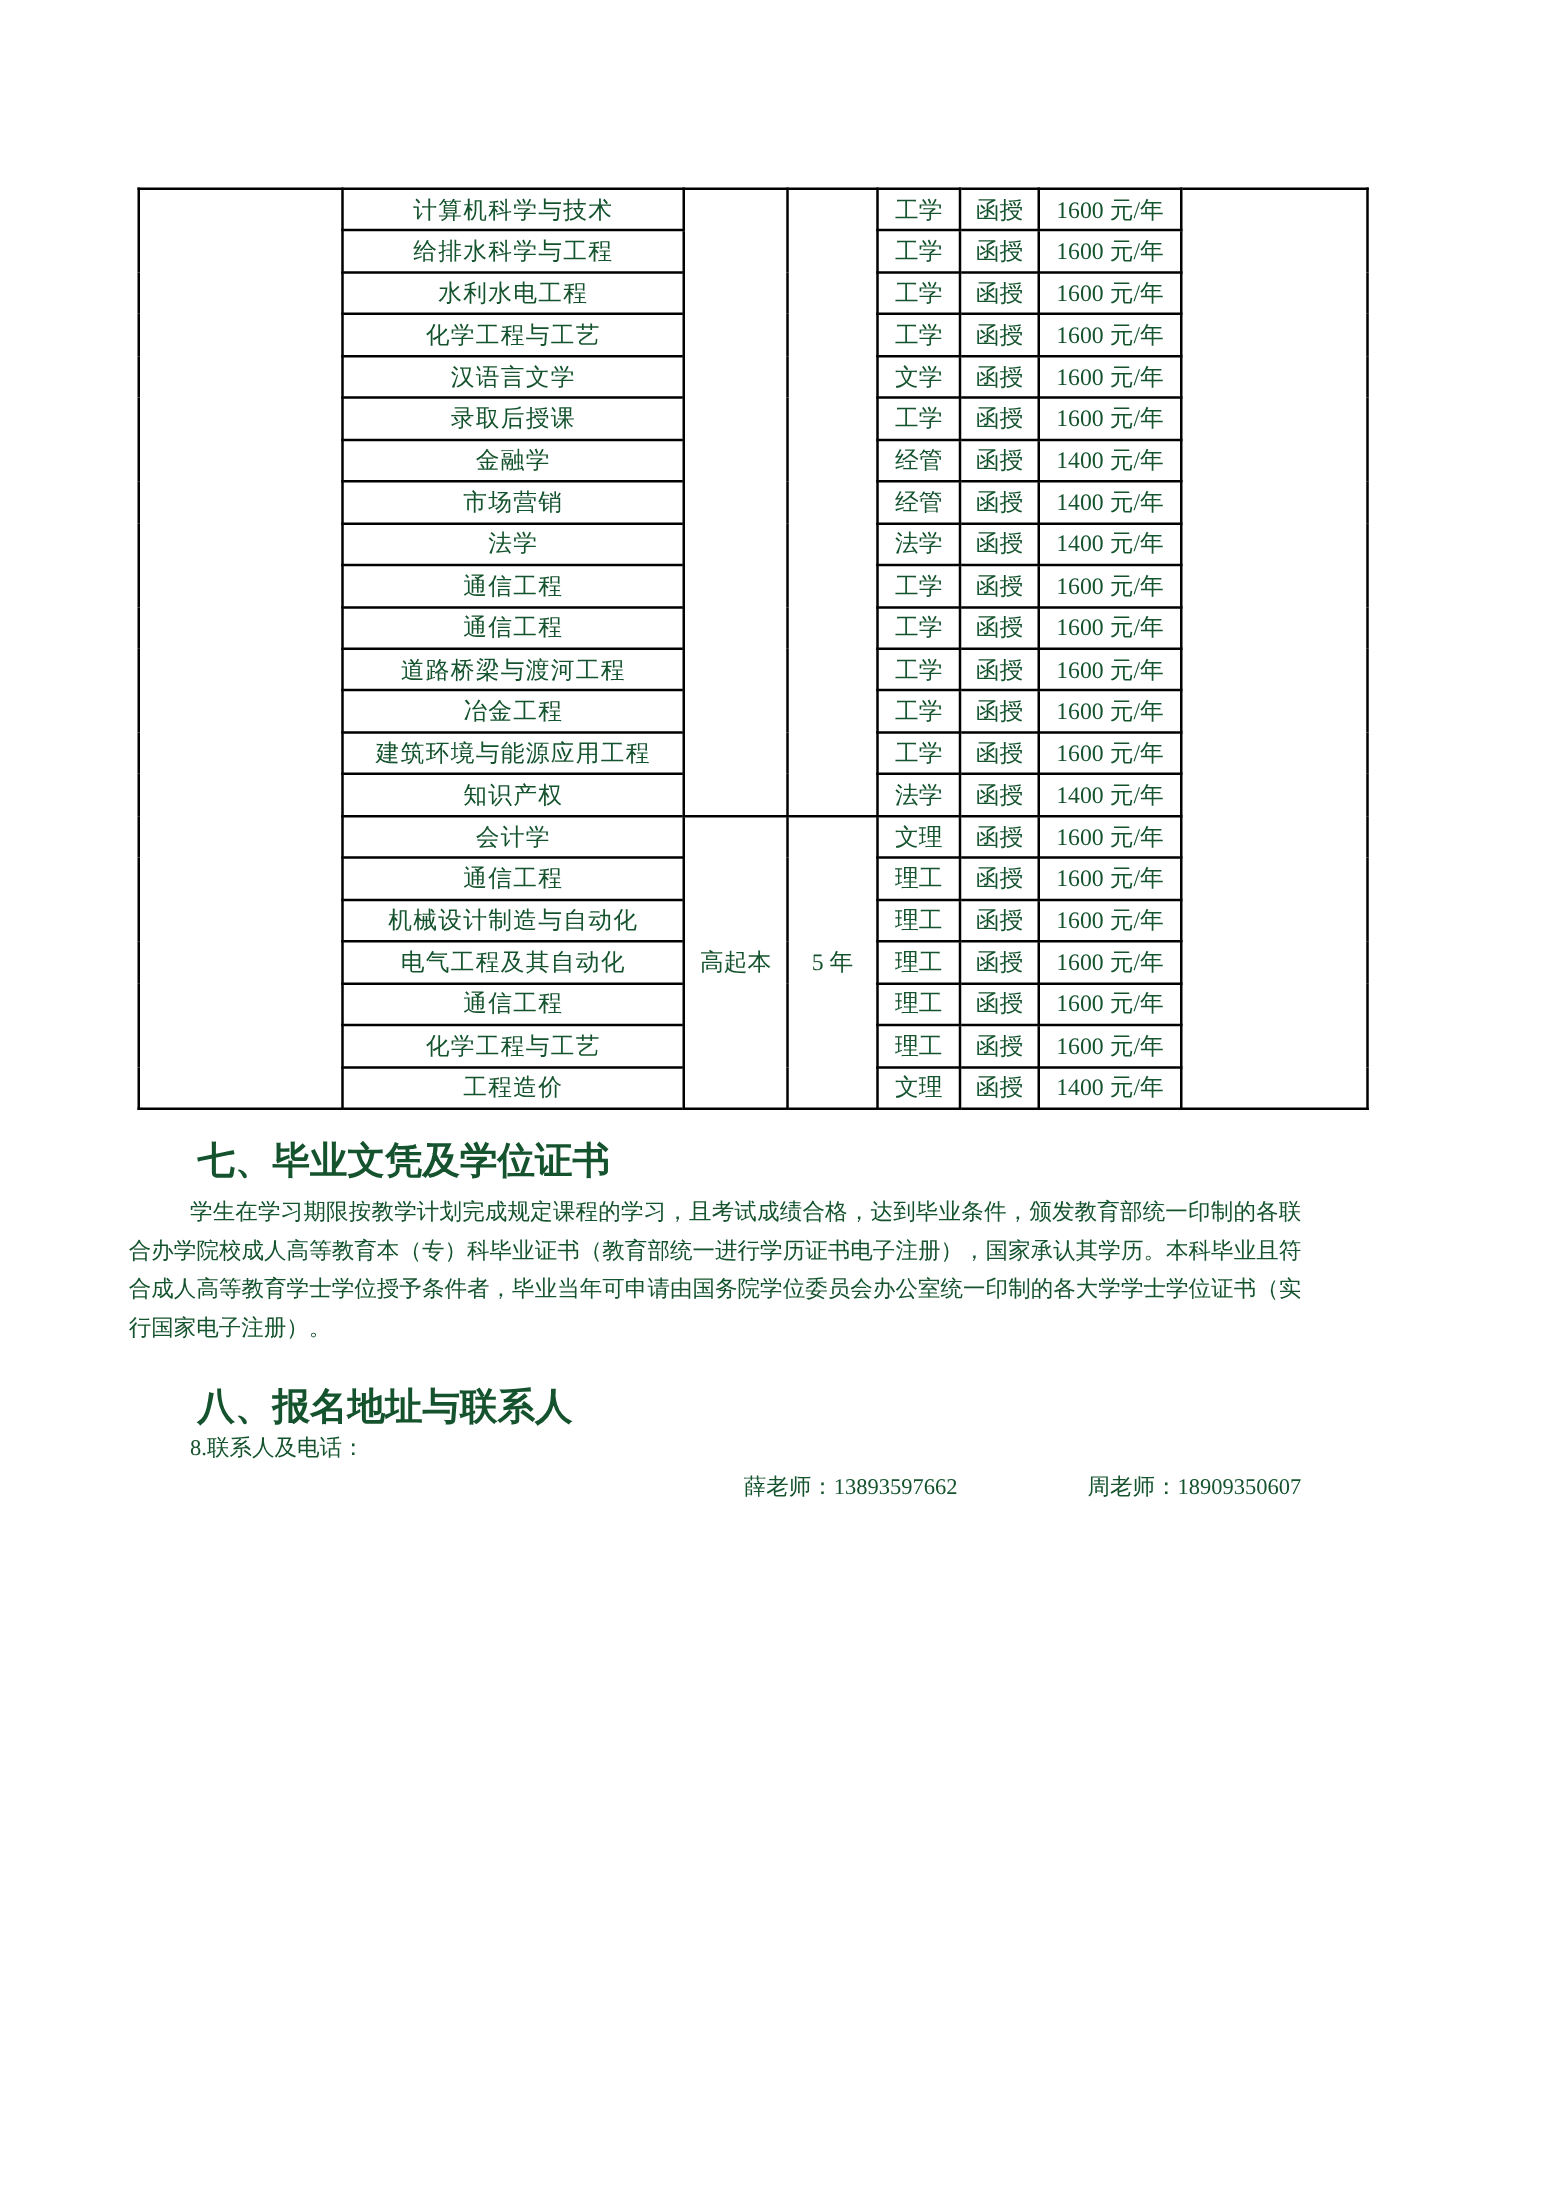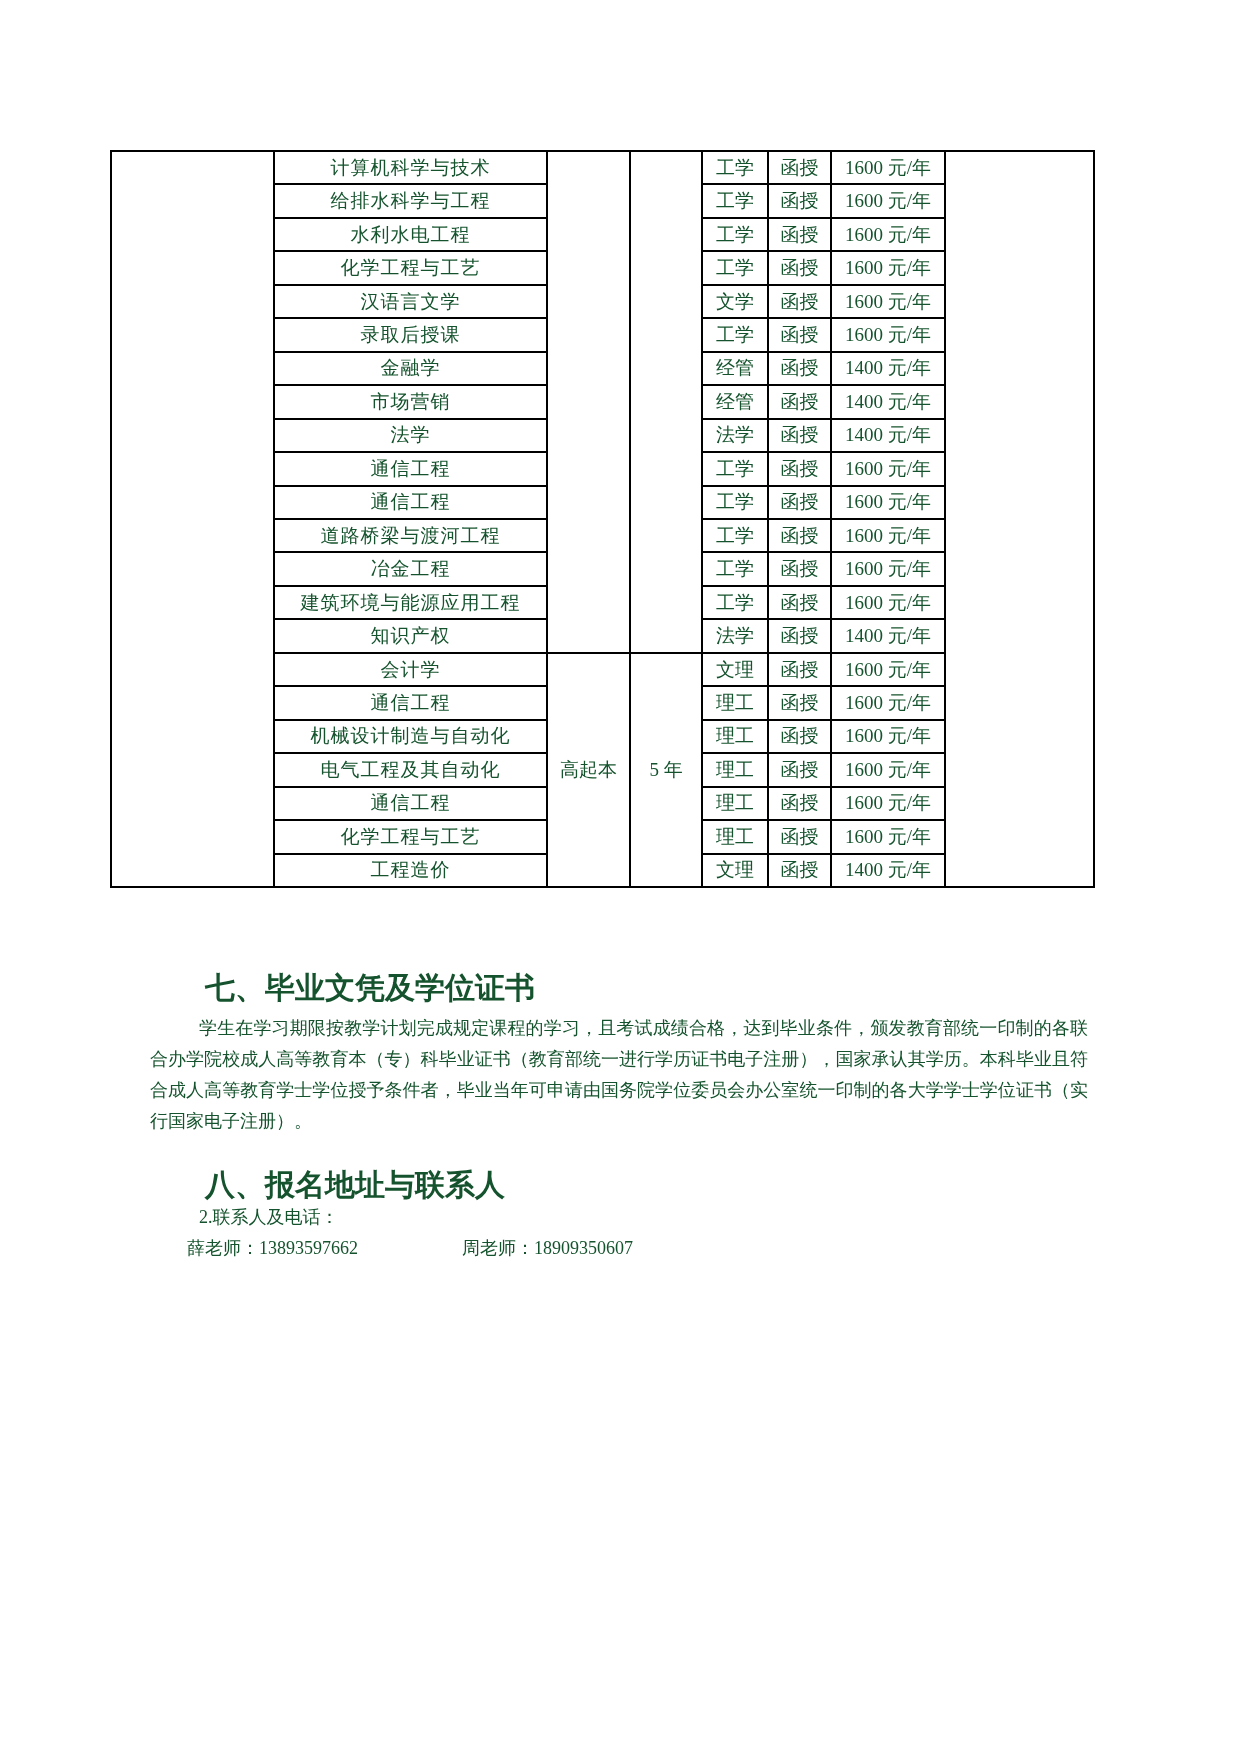--- a/index.html
+++ b/index.html
@@ -24,23 +24,22 @@
     text-align:center;
     vertical-align:middle;
     font-size:19px;
     padding:0 2px;
     overflow:hidden;
     white-space:nowrap;
   }
   table.programs td.major { letter-spacing:1px; }
   .content {
     position:absolute;
-    left:103px; top:971px;
+    left:103px; top:912px;
     width:938px;
-    margin-left:47px;
   }
   .content h3 {
     margin:0 0 0 55px;
     font-size:30px;
     line-height:34px;
     font-weight:700;
     font-family:"DejaVu Sans","Liberation Sans",sans-serif;
   }
   .content h3.h8 { margin-top:31px; }
   .para {
@@ -209,19 +208,19 @@
           <td>1400 元/年</td>
         </tr>
       </tbody>
   </table>
 
   <div class="content">
     <h3 class="h7">七、毕业文凭及学位证书</h3>
     <p class="para">学生在学习期限按教学计划完成规定课程的学习，且考试成绩合格，达到毕业条件，颁发教育部统一印制的各联合办学院校成人高等教育本（专）科毕业证书（教育部统一进行学历证书电子注册），国家承认其学历。本科毕业且符合成人高等教育学士学位授予条件者，毕业当年可申请由国务院学位委员会办公室统一印制的各大学学士学位证书（实行国家电子注册）。</p>
 
     <h3 class="h8">八、报名地址与联系人</h3>
-    <p class="para tight" style="text-indent:49px;">2.联系人及电话：</p>
-    <p class="para tight" style="text-indent:37px;">
+    <p class="para tight" style="text-indent:49px;">8.联系人及电话：</p>
+    <p class="para tight" style="text-indent:37px;text-align:right;">
       <span>薛老师：</span><span class="contact-gap">13893597662</span><span>周老师：</span><span>18909350607</span>
     </p>
   </div>
 
 </div>
 
 </body></html>

